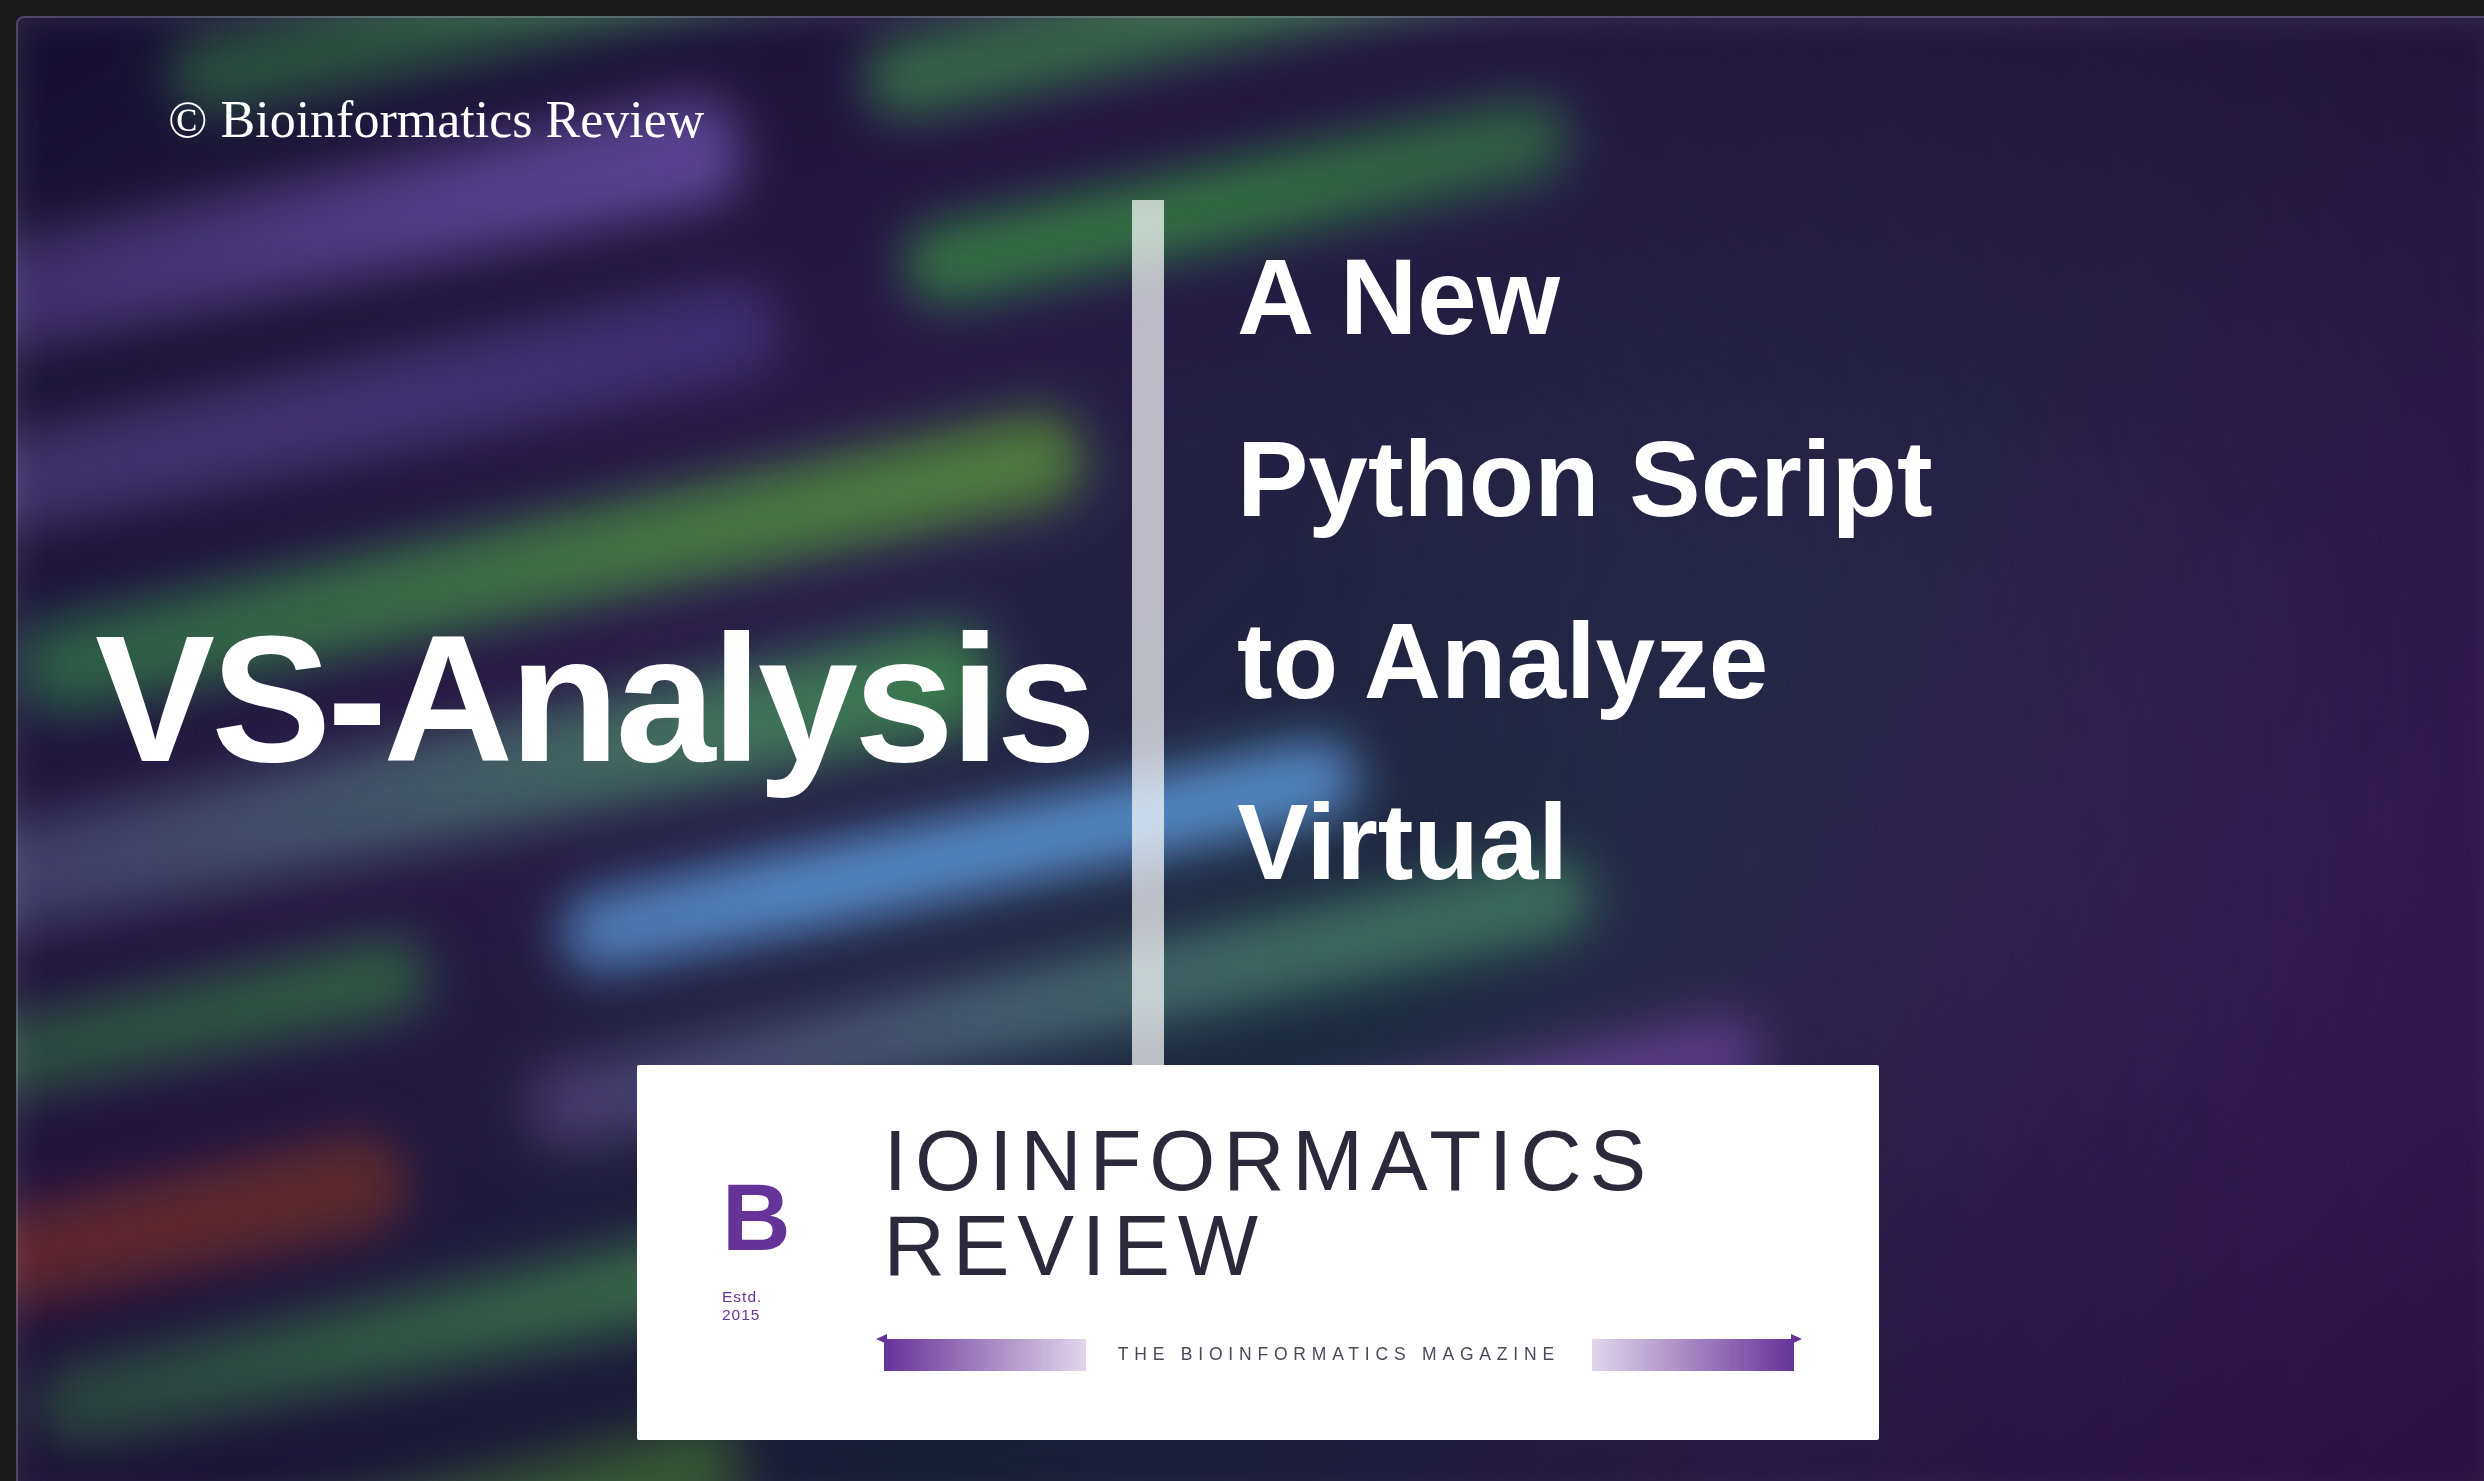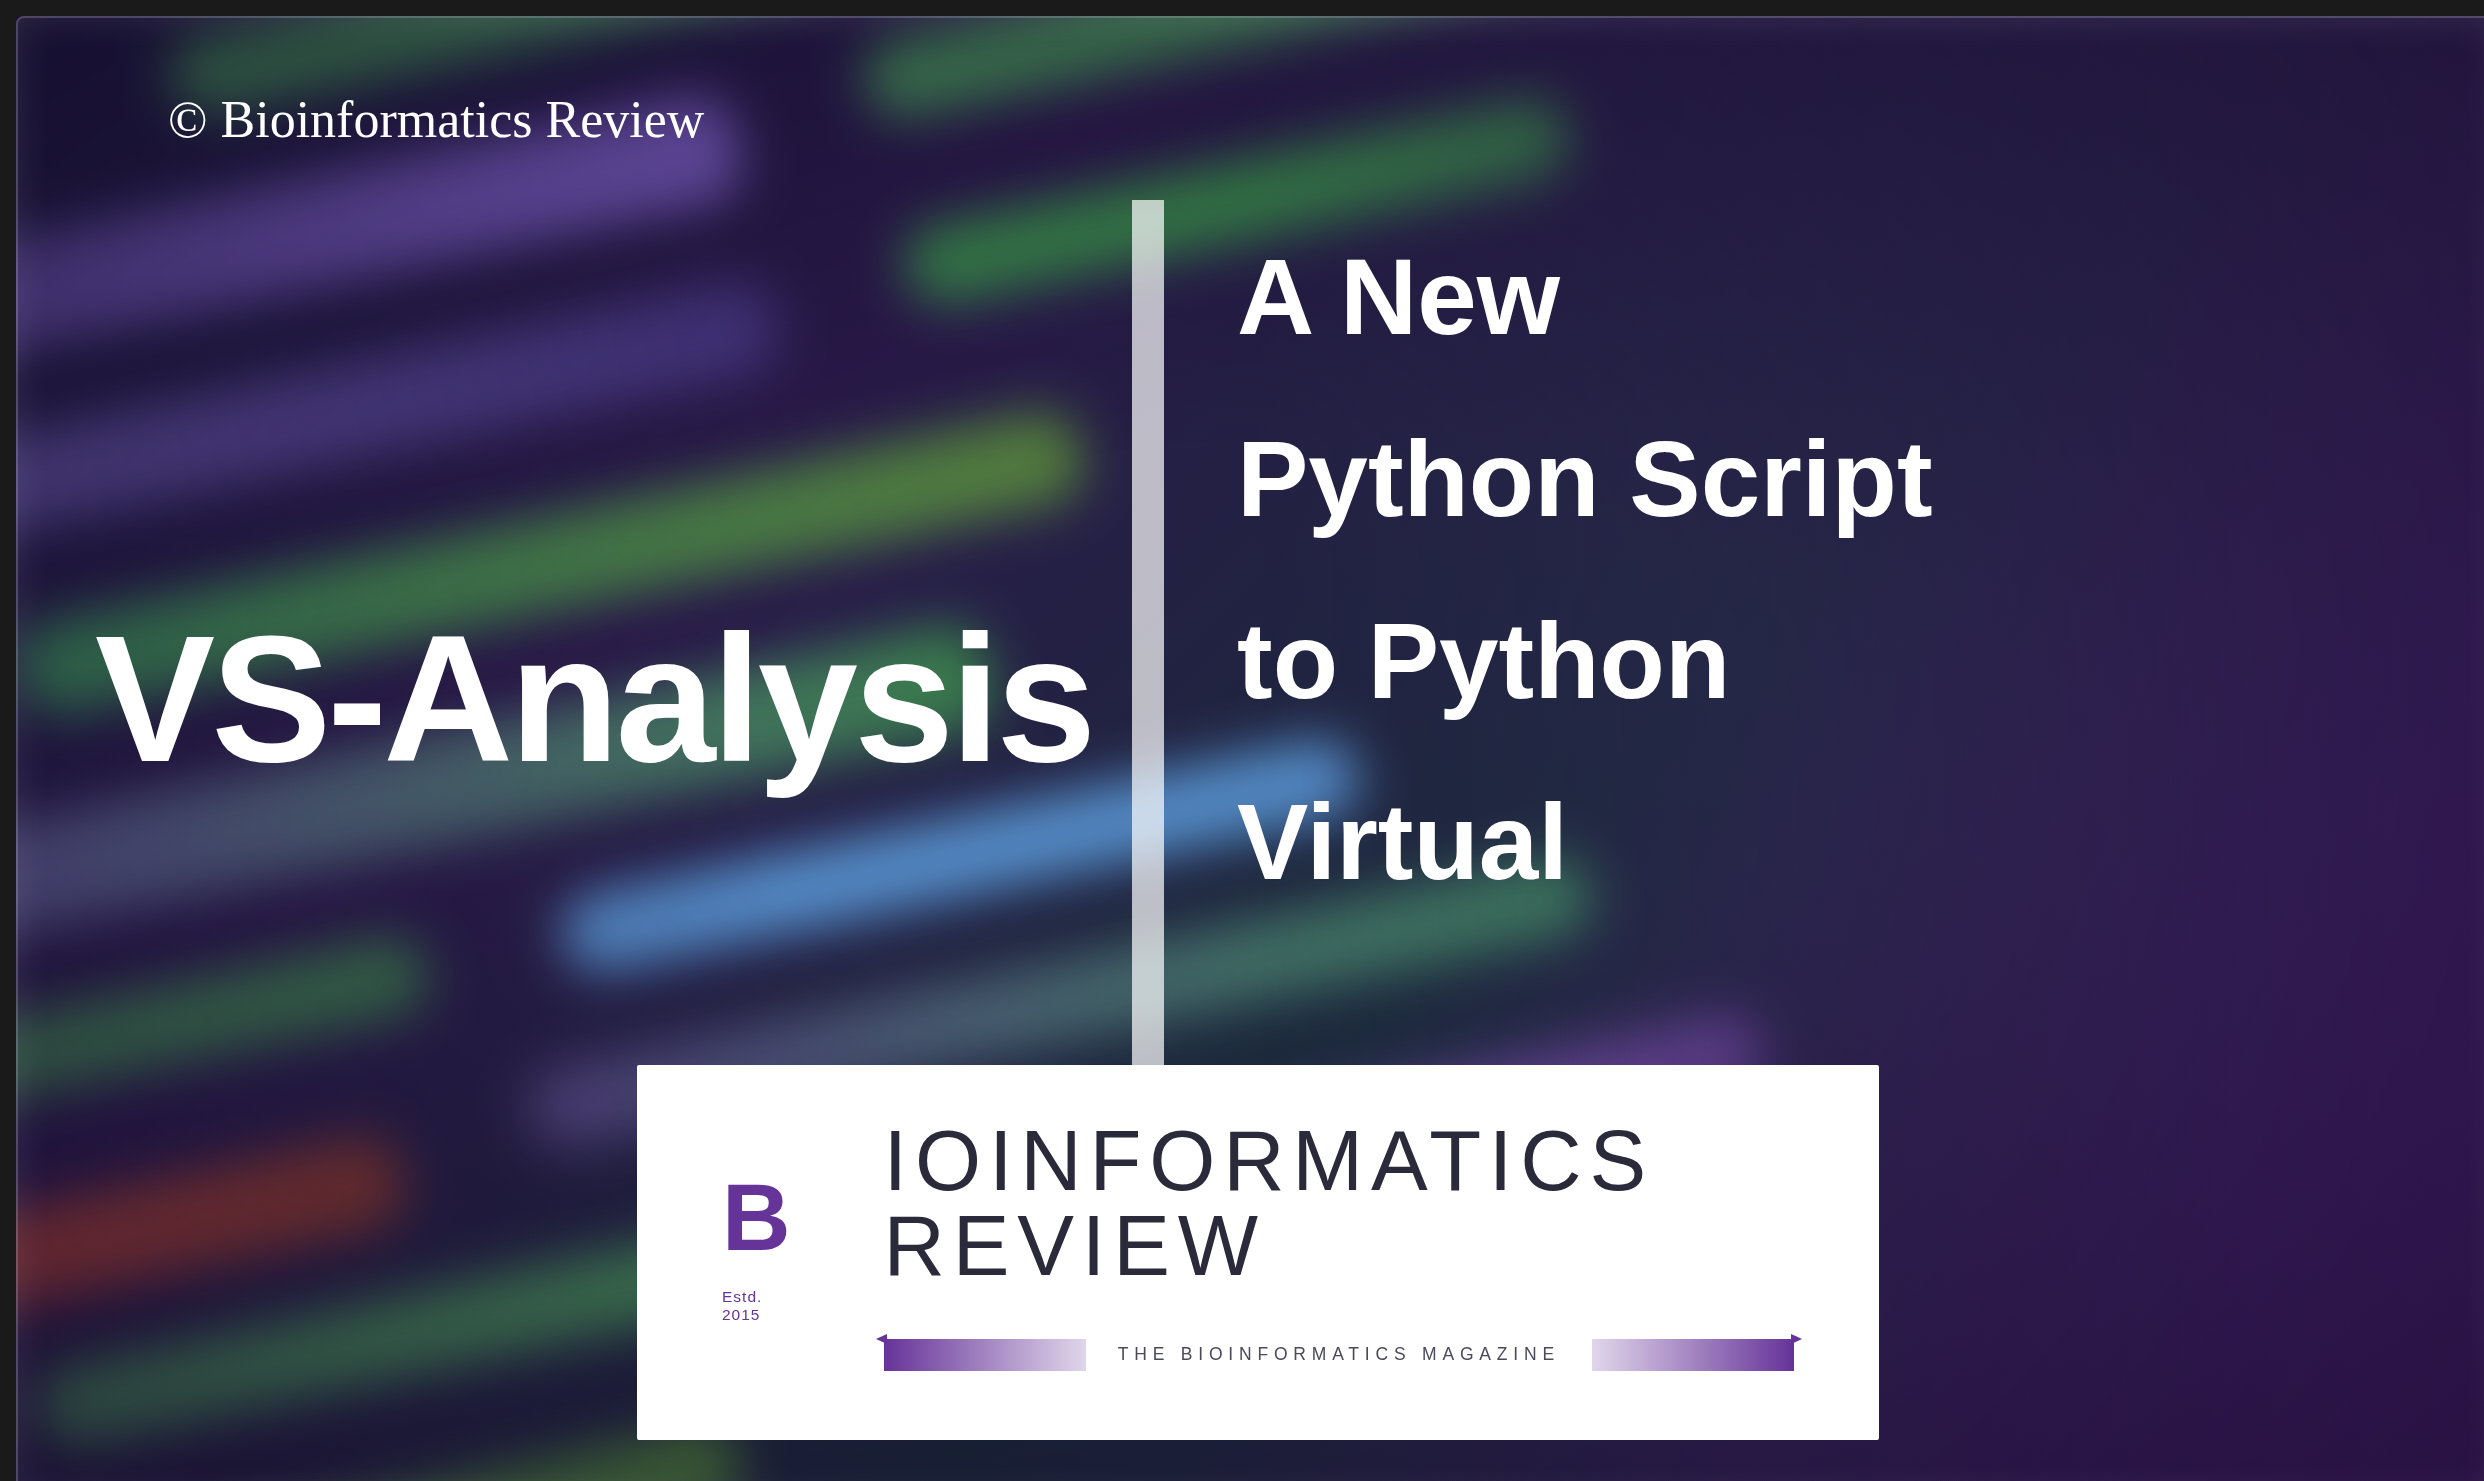--- a/index.html
+++ b/index.html
@@ -265,21 +265,21 @@
 
   <div class="copyright">© Bioinformatics Review</div>
 
   <div class="main-title">VS-Analysis</div>
 
   <div class="divider"></div>
 
   <div class="subtitle">
     <div>A New</div>
     <div>Python Script</div>
-    <div>to Python</div>
+    <div>to Analyze</div>
     <div>Virtual</div>
   </div>
 
   <div class="logo-strip">
     <div class="logo-b">
       <div class="logo-b-letter">B</div>
       <div class="logo-estd">Estd. 2015</div>
     </div>
     <div class="logo-text-group">
       <div class="logo-text">IOINFORMATICS REVIEW</div>

